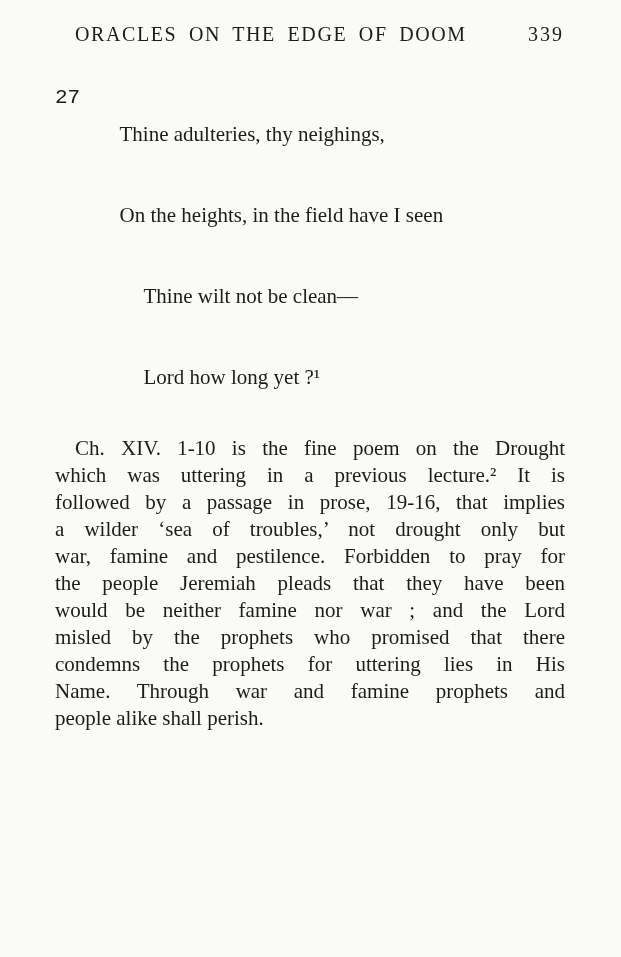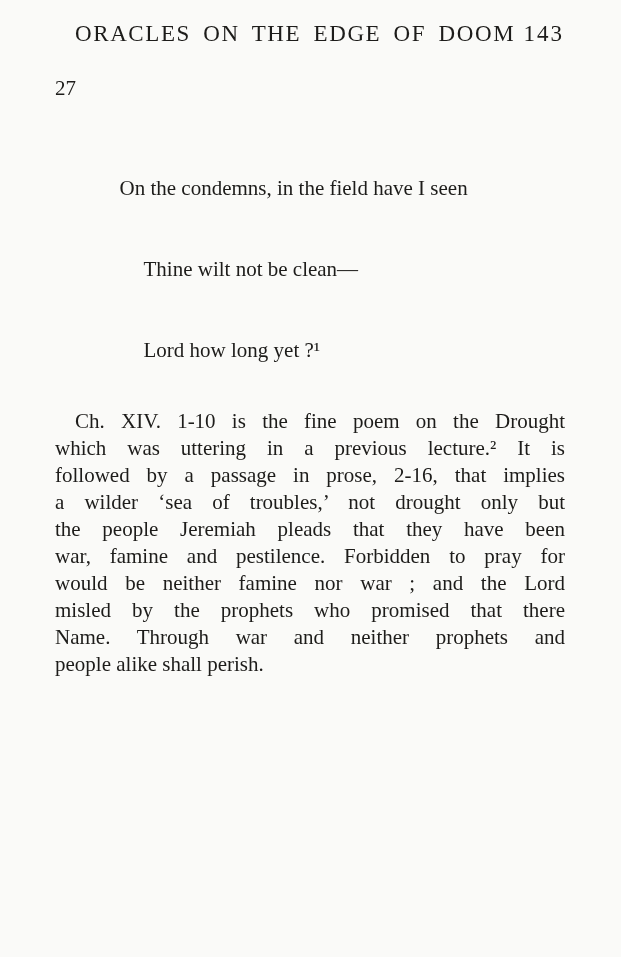--- a/index.html
+++ b/index.html
@@ -15,21 +15,21 @@
     color: #1d1c1a;
     font-family: "Liberation Serif", "DejaVu Serif", serif;
     overflow: hidden;
   }
   
   .running-head {
     display: flex;
     justify-content: space-between;
     align-items: flex-start;
     margin: 22px 57px 10px 75px;
-    font-size: 23px;
+    font-size: 20px;
     line-height: 24px;
     letter-spacing: 1.6px;
     word-spacing: 5px;
     white-space: nowrap;
   }
   .running-head .page-num {
     letter-spacing: 2px;
     word-spacing: 0;
   }
   
@@ -40,21 +40,22 @@
     line-height: 27px;
   }
   .poem1 { margin-top: 21px; }
   .vline {
     position: relative;
     white-space: pre-wrap;
   }
   .vnum {
     position: absolute;
     left: 0;
-    top: 8px;
+    top: 17px;
+    font-family: Liberation Mono, monospace;
   }
   .ind1 { padding-left: 33px; }
   .ind2 { padding-left: 57px; }
   
   .prose {
     margin: 17px 56px 0 55px;
     width: 510px;
     font-size: 21px;
     line-height: 27px;
   }
@@ -65,44 +66,46 @@
   .pline.first { text-indent: 20px; font-family: Liberation Serif, serif; }
   .pline.last  { text-align-last: left; }
 </style>
 </head>
 <body>
 
 <div class="page">
 
   <header class="running-head">
     <span class="head-title">ORACLES ON THE EDGE OF DOOM</span>
-    <span class="page-num">143</span>
+    <span class="page-num">339</span>
   </header>
 
   <section class="poem poem1">
     <div class="vline ind1">
       <span class="vnum">27</span>
+      <span class="vtext">Thine adulteries, thy neighings,</span>
     </div>
     <div class="vline ind1">
-      <span class="vtext">On the condemns, in the field have I seen</span>
+      <span class="vtext">On the heights, in the field have I seen</span>
     </div>
     <div class="vline ind2">
       <span class="vtext">Thine wilt not be clean—</span>
     </div>
     <div class="vline ind2">
       <span class="vtext">Lord how long yet ?¹</span>
     </div>
   </section>
 
   <section class="prose">
     <div class="pline first">Ch. XIV. 1-10 is the fine poem on the Drought</div>
     <div class="pline">which was uttering in a previous lecture.²  It is</div>
-    <div class="pline">followed by a passage in prose, 2-16, that implies</div>
+    <div class="pline">followed by a passage in prose, 19-16, that implies</div>
     <div class="pline">a wilder ‘sea of troubles,’ not drought only but</div>
+    <div class="pline">war, famine and pestilence.  Forbidden to pray for</div>
     <div class="pline">the people Jeremiah pleads that they have been</div>
-    <div class="pline">war, famine and pestilence.  Forbidden to pray for</div>
     <div class="pline">would be neither famine nor war ; and the Lord</div>
     <div class="pline">misled by the prophets who promised that there</div>
-    <div class="pline">Name.  Through war and neither prophets and</div>
+    <div class="pline">condemns the prophets for uttering lies in His</div>
+    <div class="pline">Name.  Through war and famine prophets and</div>
     <div class="pline last">people alike shall perish.</div>
   </section>
 
 </div>
 
 </body></html>

